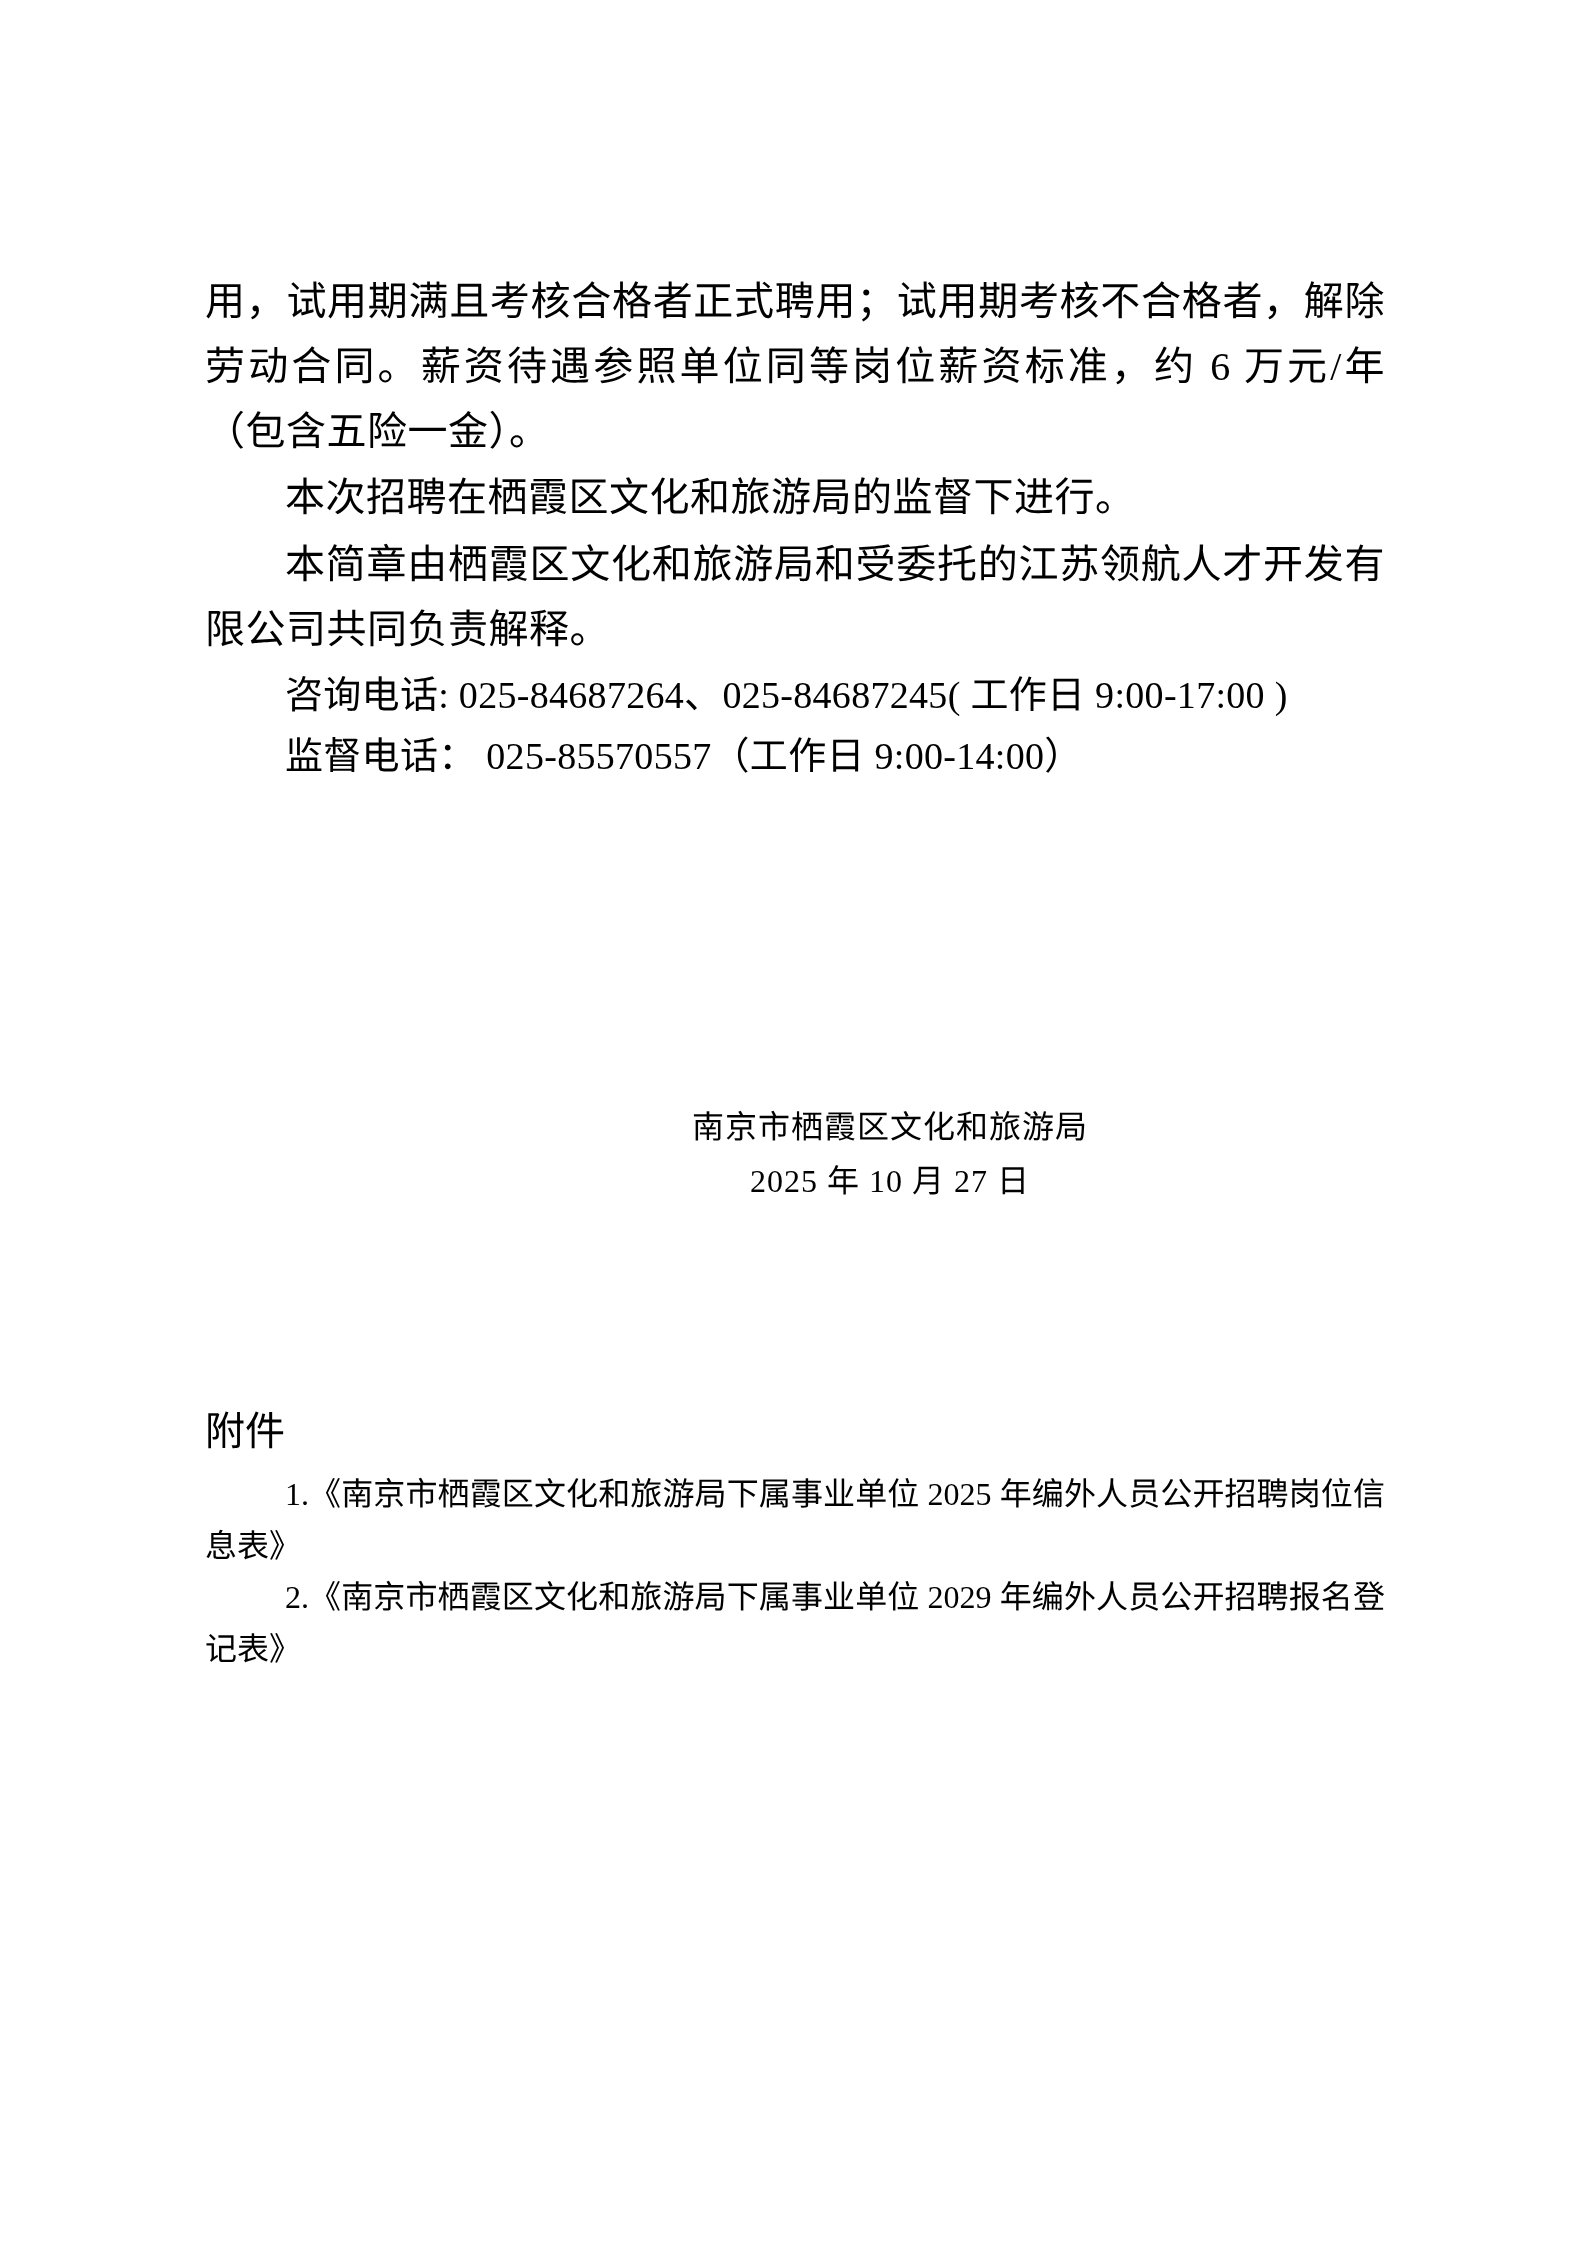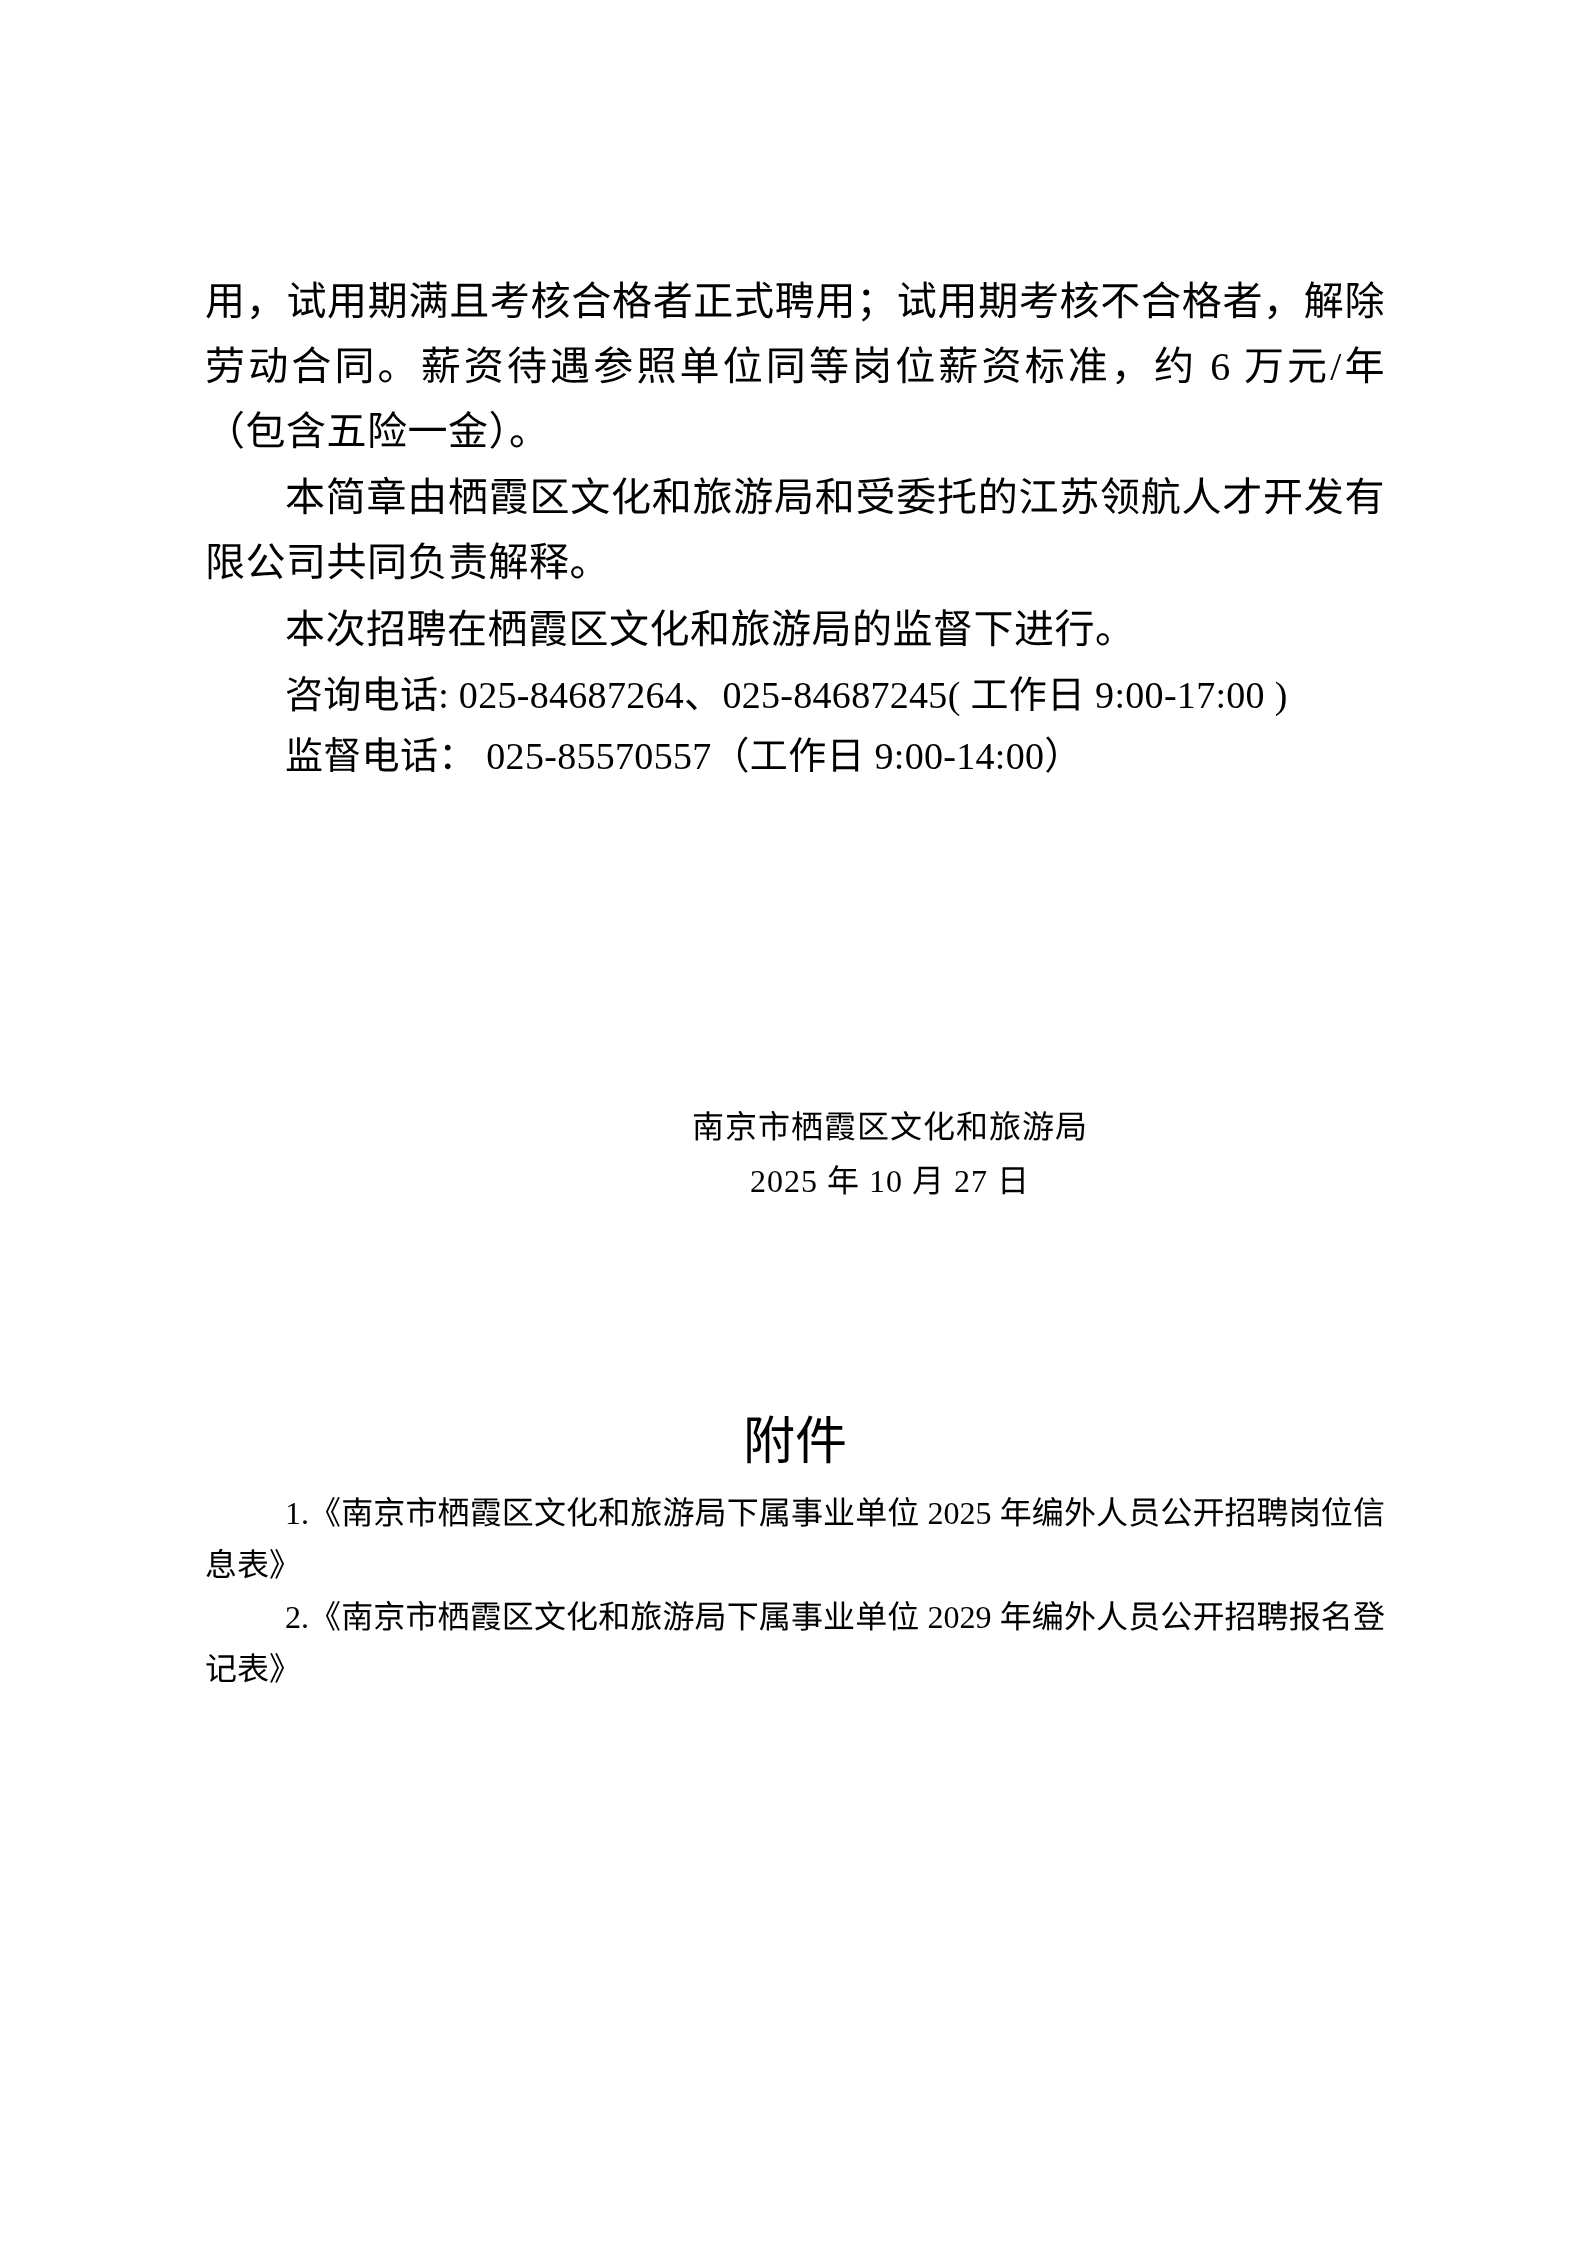--- a/index.html
+++ b/index.html
@@ -56,24 +56,23 @@
     margin: 0;
     padding-left: 190px;
   }
   .attach-block {
     position: absolute;
     left: 205px;
     top: 1400px;
     width: 1180px;
   }
   .attach-title {
-    font-size: 52px;
+    font-size: 40px;
     line-height: 1.62;
     margin: 0 0 4px 0;
-    text-align: center;
   }
   .attach-item {
     font-size: 32px;
     line-height: 1.62;
     text-indent: 80px;
     margin: 0;
     text-align: justify;
   }
   .footer {
     position: absolute;
@@ -85,22 +84,22 @@
     letter-spacing: 2px;
   }
 </style>
 </head>
 <body>
 
 <div class="page">
 
   <div class="content">
     <p class="para">用，试用期满且考核合格者正式聘用；试用期考核不合格者，解除劳动合同。薪资待遇参照单位同等岗位薪资标准，约 6 万元/年（包含五险一金）。</p>
+    <p class="para indent">本次招聘在栖霞区文化和旅游局的监督下进行。</p>
     <p class="para indent">本简章由栖霞区文化和旅游局和受委托的江苏领航人才开发有限公司共同负责解释。</p>
-    <p class="para indent">本次招聘在栖霞区文化和旅游局的监督下进行。</p>
 
     <p class="contact gap-small">咨询电话: 025-84687264、025-84687245( 工作日 9:00-17:00 )</p>
     <p class="contact">监督电话： 025-85570557（工作日 9:00-14:00）</p>
   </div>
 
   <div class="signature-block">
     <p class="sig-line">南京市栖霞区文化和旅游局</p>
     <p class="sig-line">2025 年 10 月 27 日</p>
   </div>
 

